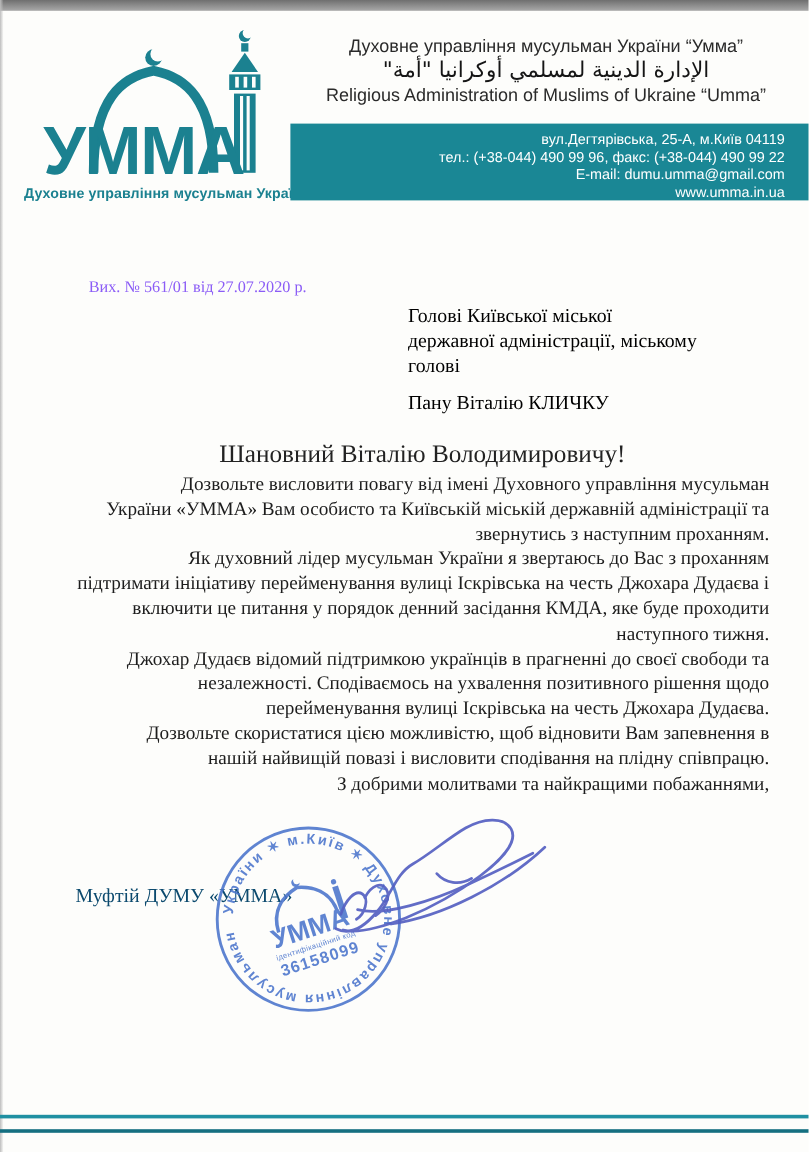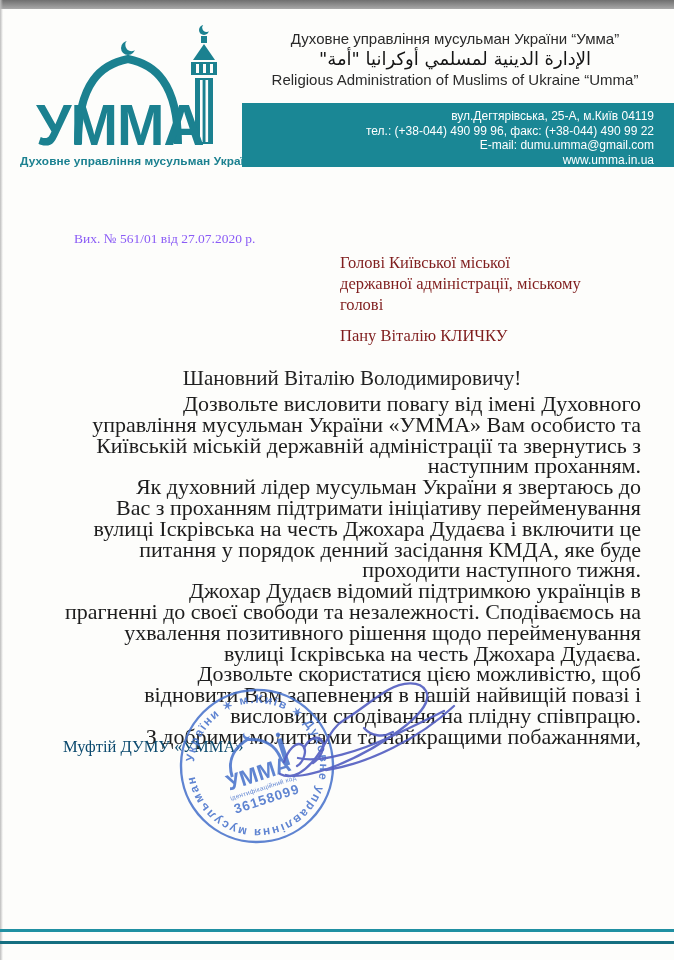--- a/index.html
+++ b/index.html
@@ -28,26 +28,26 @@
   .org-en{font-size:15px;margin-top:2px;}
   .contact-banner{
     position:absolute;left:242px;top:103px;width:432px;height:64px;
     background:#1a8795;color:#ffffff;text-align:right;box-sizing:border-box;
     padding:6px 20px 0 0;font-family:"Liberation Sans",sans-serif;
     font-size:12px;line-height:14.5px;
   }
 
   
   .ref-line{position:absolute;left:74px;top:191px;font-size:13.5px;color:#8b5cf6;margin-top:40px;}
-  .recipient{position:absolute;left:340px;top:252px;font-size:16.5px;line-height:21px;color:#7f1d1d;}
+  .recipient{position:absolute;left:340px;top:252px;font-size:16.5px;line-height:21px;color:#000000;}
   .recipient .name{margin-top:10px;}
   .salutation{position:absolute;left:63px;top:366px;width:578px;text-align:center;
     font-size:21px;color:#222;}
   .body-text{position:absolute;left:63px;top:394px;width:578px;
-    font-size:22px;line-height:20.8px;text-align:justify;color:#1d1d1d;}
+    font-size:16px;line-height:20.8px;text-align:justify;color:#1d1d1d;}
   .body-text p{margin:0;text-indent:38px;text-align:right;}
   .closing{margin-top:12px;text-indent:0;text-align:left;}
 
   
   .sig-row{position:absolute;left:63px;top:737px;width:578px;display:flex;
     justify-content:space-between;font-size:16.5px;color:#0c4a6e;}
   .stamp-wrap{position:absolute;left:172px;top:681px;width:170px;height:170px;opacity:.88;}
   .signature-wrap{position:absolute;left:268px;top:678px;width:200px;height:130px;}
 
   

